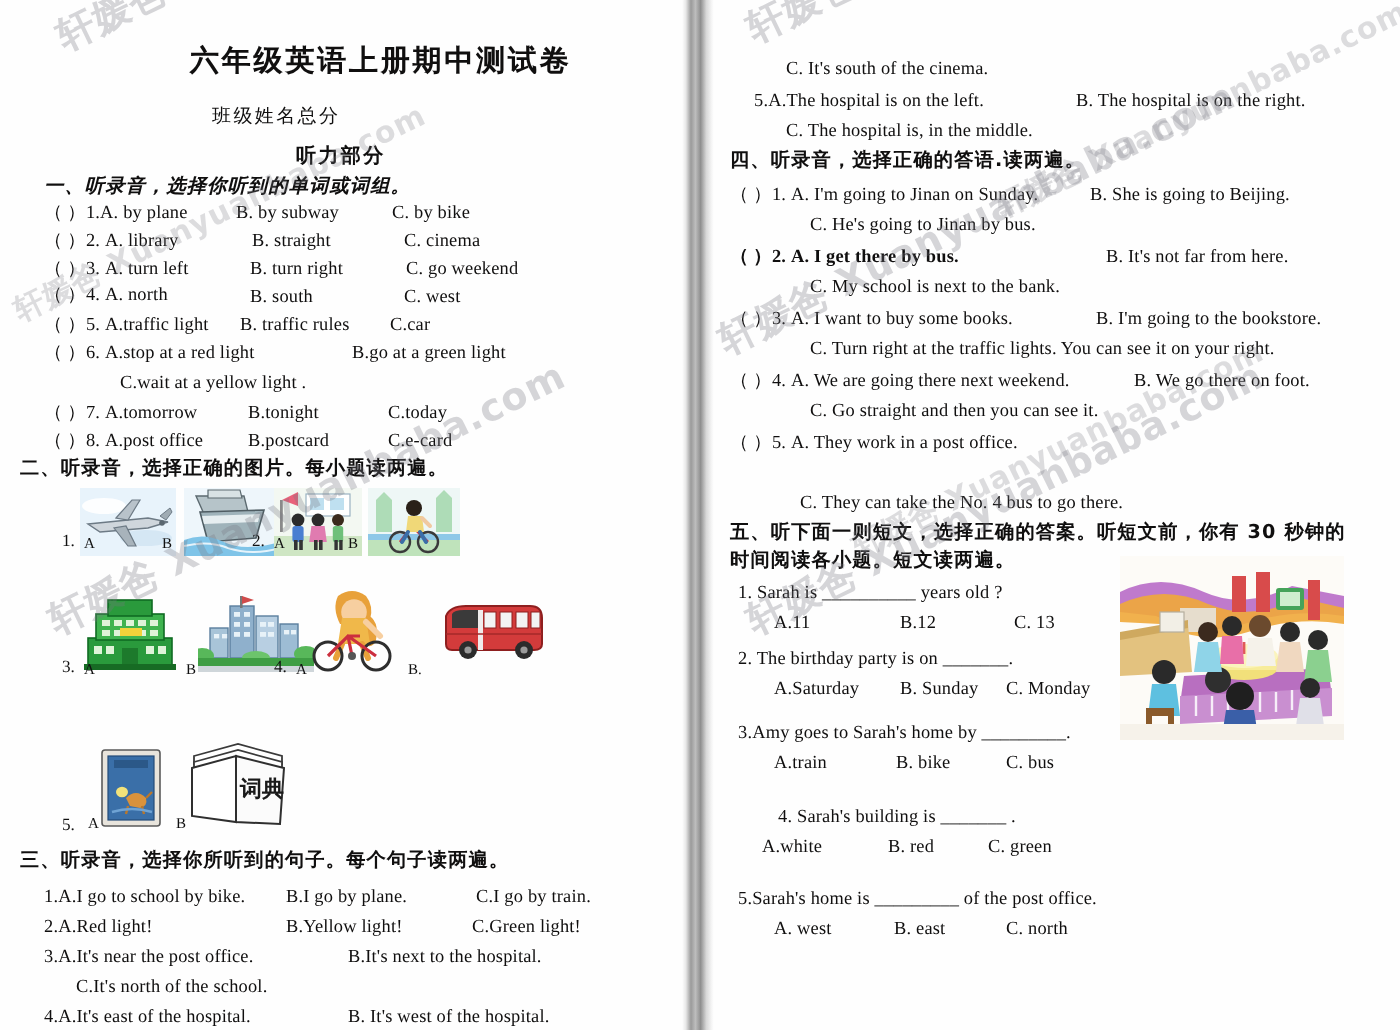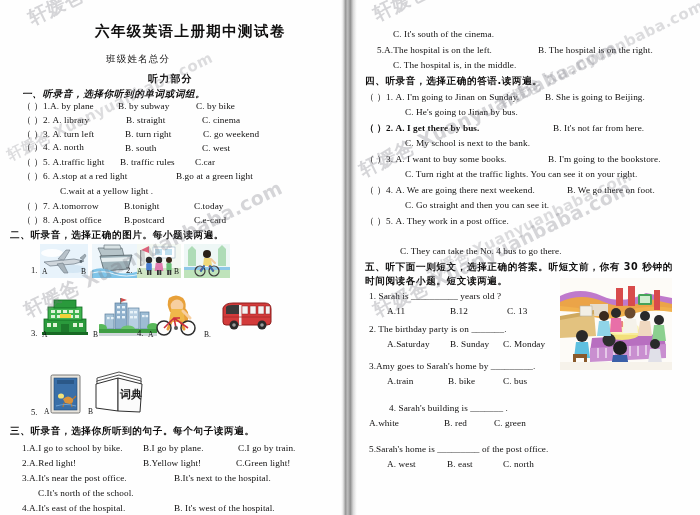--- a/index.html
+++ b/index.html
@@ -368,21 +368,21 @@
     <div class="t" style="left:32px; top:339px;">A.Saturday</div>
     <div class="t" style="left:95px; top:339px;">B. Sunday</div>
     <div class="t" style="left:148px; top:339px;">C. Monday</div>
 
     <div class="t" style="left:14px; top:361px;">3.Amy goes to Sarah's home by _________.</div>
     <div class="t" style="left:32px; top:376px;">A.train</div>
     <div class="t" style="left:93px; top:376px;">B. bike</div>
     <div class="t" style="left:148px; top:376px;">C. bus</div>
 
     <div class="t" style="left:14px; top:403px;margin-left:20px;">4. Sarah's building is _______ .</div>
-    <div class="t" style="left:14px; top:418px;text-align:right;">A.white</div>
+    <div class="t" style="left:26px; top:418px;text-align:right;">A.white</div>
     <div class="t" style="left:89px; top:418px;">B. red</div>
     <div class="t" style="left:139px; top:418px;">C. green</div>
 
     <div class="t" style="left:14px; top:444px;">5.Sarah's home is _________ of the post office.</div>
     <div class="t" style="left:32px; top:459px;">A. west</div>
     <div class="t" style="left:92px; top:459px;">B. east</div>
     <div class="t" style="left:148px; top:459px;">C. north</div>
 
     <div class="pic" style="left:205px; top:278px; width:112px; height:92px;">
       <svg width="112" height="92" viewBox="0 0 112 92">

